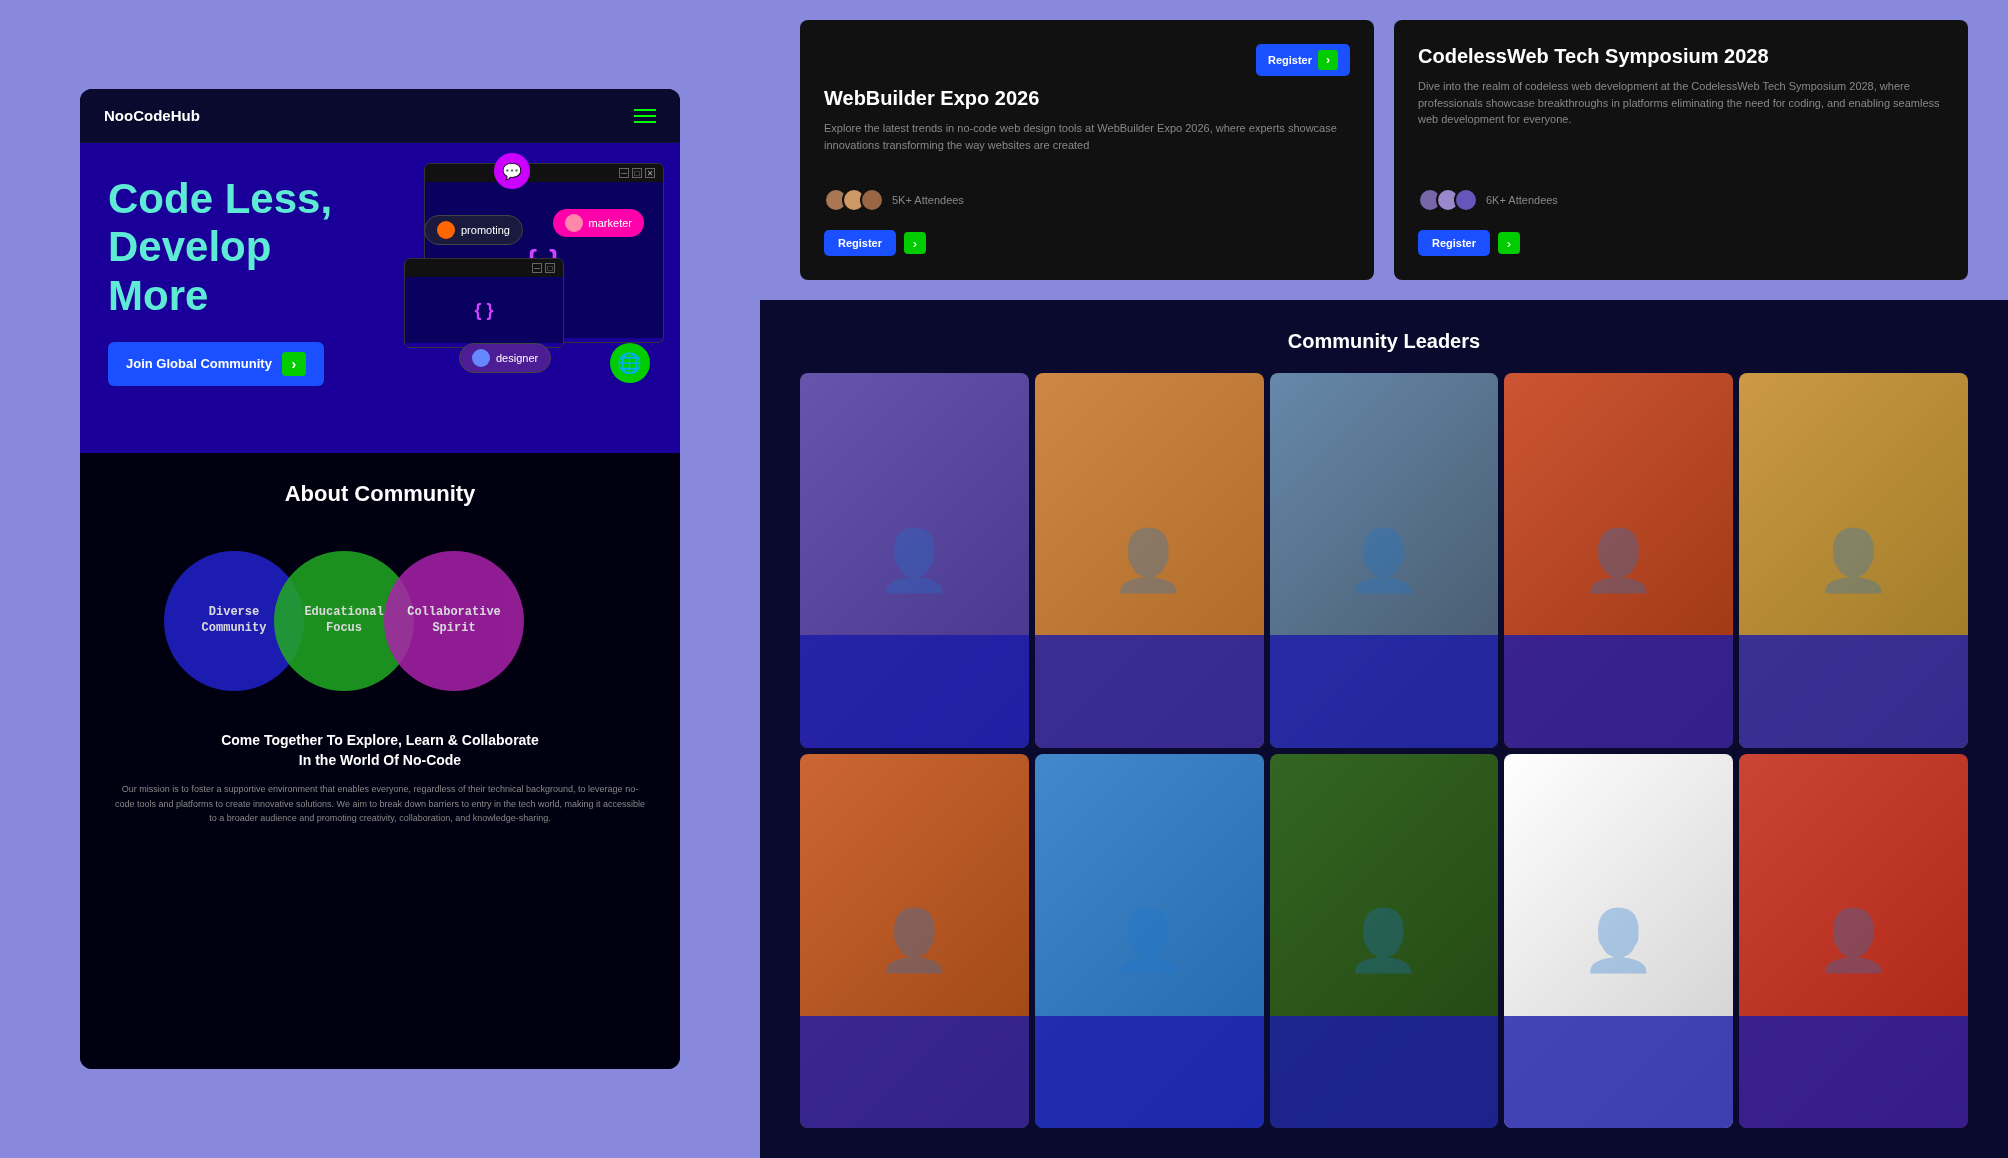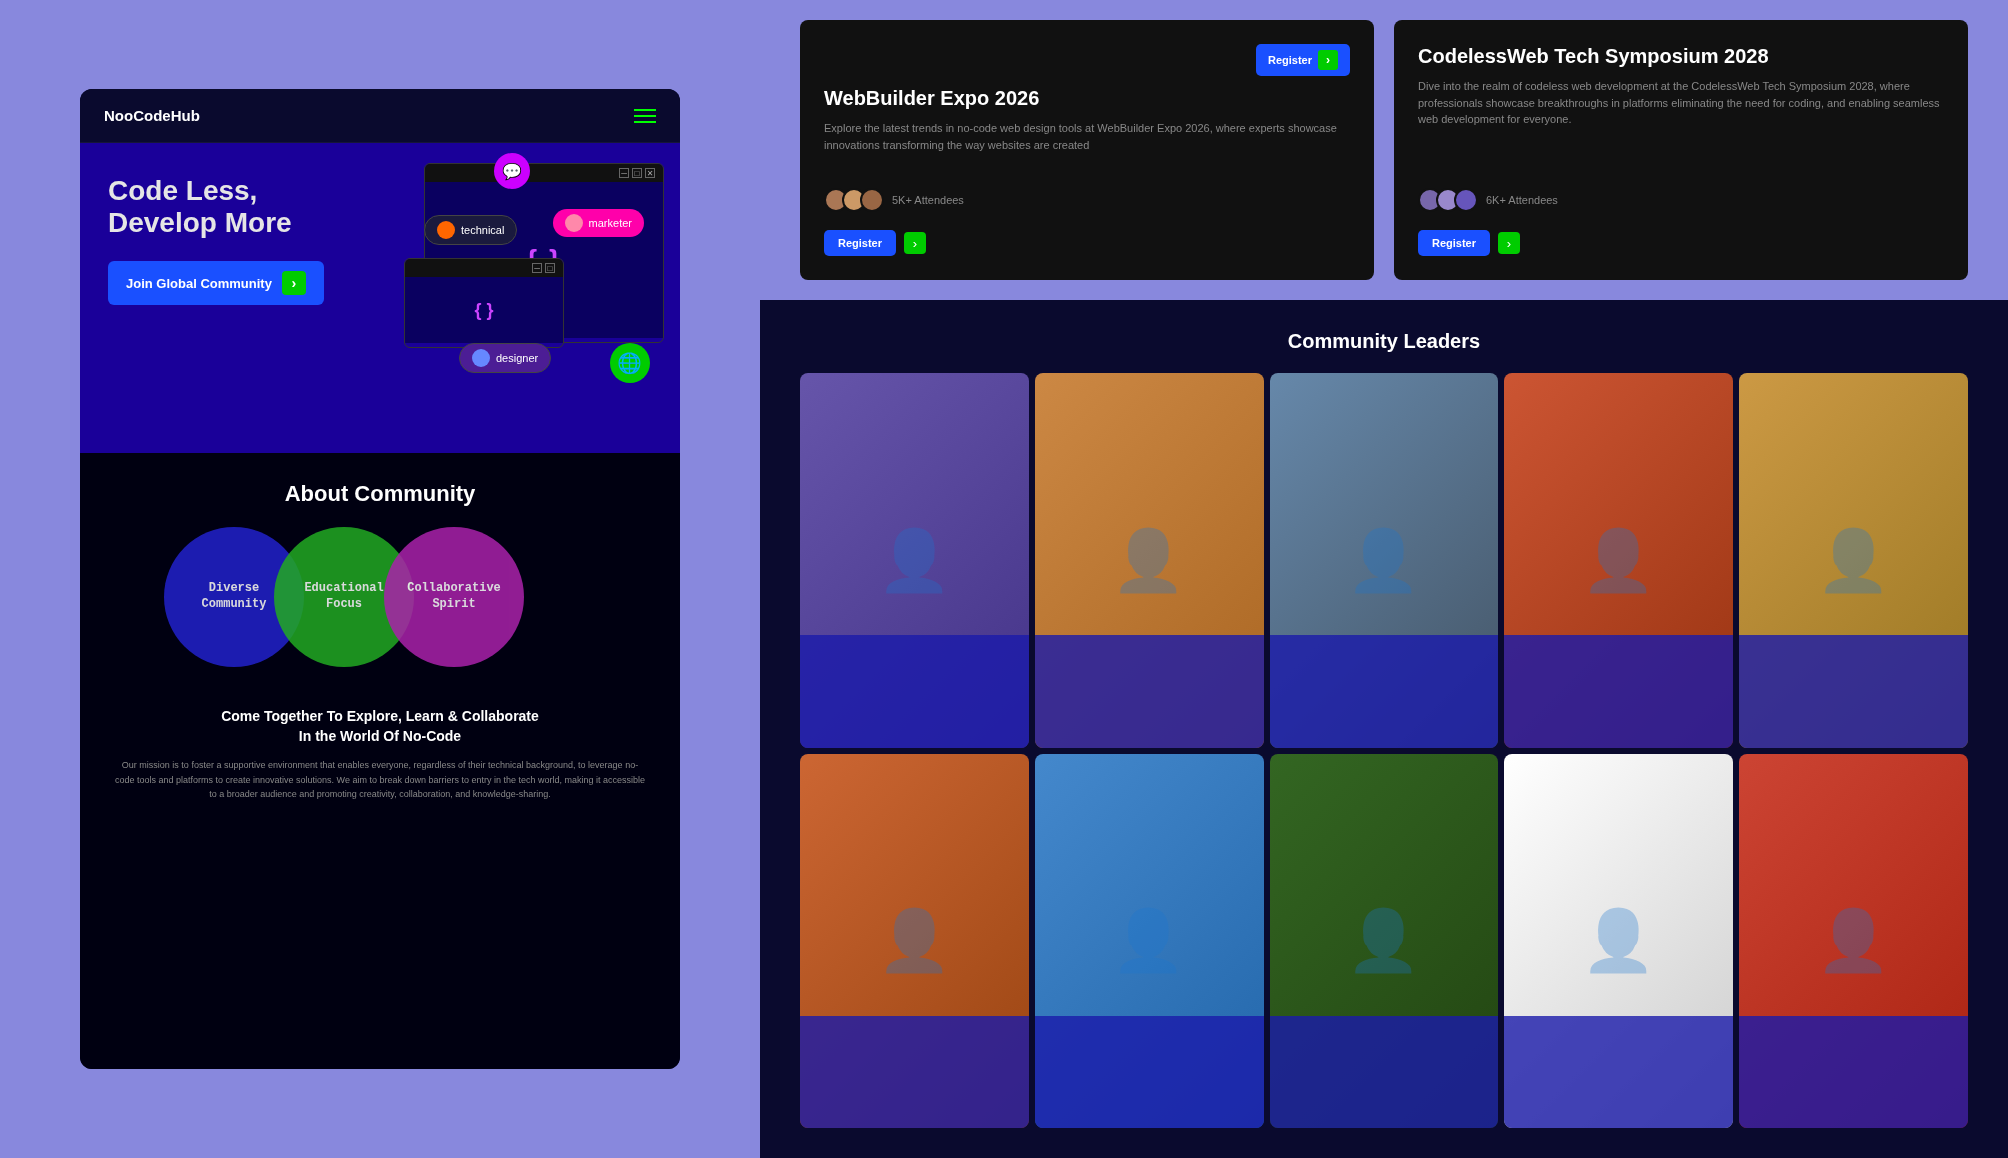--- a/index.html
+++ b/index.html
@@ -62,22 +62,22 @@
 
     
     .hero-section {
       background: #1a0099;
       padding: 32px 28px 28px 28px;
       position: relative;
       min-height: 310px;
       overflow: hidden;
     }
     .hero-text {
-      color: #e5e5e5;
-      font-size: 28px;
+      color: #5eead4;
+      font-size: 42px;
       font-weight: 900;
       line-height: 1.15;
       max-width: 240px;
       position: relative;
       z-index: 2;
     }
     .hero-btn {
       margin-top: 22px;
       display: inline-flex;
       align-items: center;
@@ -271,20 +271,21 @@
     .about-section {
       background: #000011;
       padding: 28px 24px;
       flex: 1;
     }
     .about-title {
       color: #fff;
       font-size: 22px;
       font-weight: 900;
       text-align: center;
+      margin-bottom: 24px;
     }
 
     
     .venn-container {
       display: flex;
       justify-content: center;
       align-items: center;
       position: relative;
       height: 180px;
       margin-bottom: 20px;
@@ -552,21 +553,21 @@
           </div>
           <div class="window-body">
             <span style="color:#cc44ff; font-size:18px; font-weight:900;">{ }</span>
           </div>
         </div>
 
         <div class="chat-bubble">💬</div>
 
         <div class="badge-developer">
           <div class="badge-avatar"></div>
-          <span>technical</span>
+          <span>promoting</span>
         </div>
 
         <div class="badge-marketer">
           <div class="badge-marketer-avatar"></div>
           <span>marketer</span>
         </div>
 
         <div class="badge-designer">
           <div class="badge-designer-avatar"></div>
           <span>designer</span>

